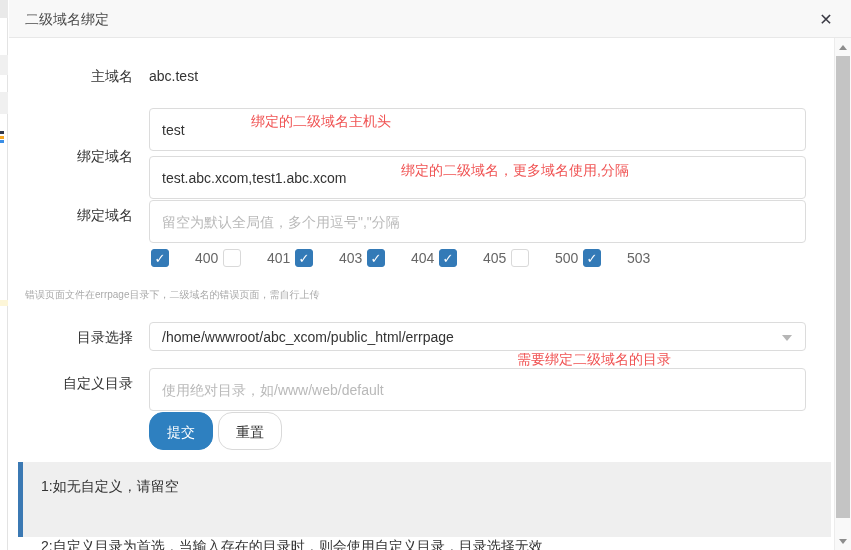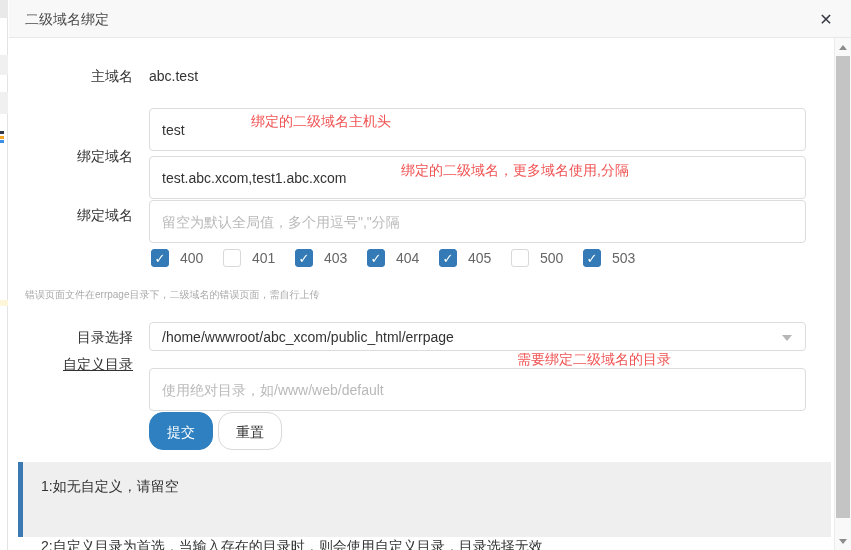--- a/index.html
+++ b/index.html
@@ -22,21 +22,21 @@
   .static-value { position:absolute; left:140px; font-size:14px; color:#333; }
   .text-input { position:absolute; left:140px; width:657px; height:43px; border:1px solid #dcdcdc; border-radius:4px; padding:0 12px; font-size:14px; color:#333; background:#fff; outline:none; }
   .text-input::placeholder { color:#b9b9b9; }
   .annotation { position:absolute; color:#f05353; font-size:14px; white-space:nowrap; pointer-events:none; }
   .hint { position:absolute; left:16px; font-size:10px; color:#aaa; }
 
   .cb-group { position:absolute; left:142px; top:249px; display:flex; }
   .cb-item { display:flex; align-items:center; width:72px; }
   .cb-box { width:18px; height:18px; border-radius:3px; border:1px solid #d9d9d9; background:#fff; font-size:13px; line-height:17px; text-align:center; color:#fff; cursor:pointer; }
   .cb-box.checked { background:#337ab7; border-color:#337ab7; }
-  .cb-text { margin-left:11px; font-size:14px; color:#666; }
+  .cb-text { margin-left:26px; font-size:14px; color:#666; }
 
   .select-box { position:absolute; left:140px; width:657px; height:29px; border:1px solid #dcdcdc; border-radius:4px; background:#fff; cursor:pointer; }
   .select-value { position:absolute; left:12px; top:6px; font-size:14px; color:#333; }
   .caret-down { position:absolute; right:13px; top:12px; width:0; height:0; border-left:5px solid transparent; border-right:5px solid transparent; border-top:6px solid #b6b6b6; }
 
   .btn { position:absolute; top:412px; height:38px; width:64px; border-radius:14px; font-size:14px; cursor:pointer; text-align:center; line-height:38px; }
   .btn-primary { left:140px; background:#2e80c0; color:#fff; border:1px solid #2e80c0; }
   .btn-plain { left:209px; background:#fff; color:#333; border:1px solid #d9d9d9; }
 
   .note-box { position:absolute; left:9px; top:462px; width:813px; height:75px; background:#efefef; border-left:5px solid #3b79b3; }
@@ -117,21 +117,21 @@
 
     <span class="hint" style="top:288px;">错误页面文件在errpage目录下，二级域名的错误页面，需自行上传</span>
 
     <span class="row-label" style="top:329px;padding-left:36px;">目录选择</span>
     <div class="select-box" style="top:322px;">
       <span class="select-value">/home/wwwroot/abc_xcom/public_html/errpage</span>
       <span class="caret-down"></span>
     </div>
     <span class="annotation" style="left:508px;top:351px;">需要绑定二级域名的目录</span>
 
-    <span class="row-label" style="top:356px;text-decoration:underline;">自定义目录</span>
+    <span class="row-label" style="top:375px;">自定义目录</span>
     <input class="text-input" style="top: 368px;" placeholder="使用绝对目录，如/www/web/default">
 
     <div class="btn btn-primary">提交</div>
     <div class="btn btn-plain">重置</div>
 
     <div class="note-box">
       <span class="note-line" style="top:16px;">1:如无自定义，请留空</span>
       <span class="note-line" style="top:28px;margin-top:48px;">2:自定义目录为首选，当输入存在的目录时，则会使用自定义目录，目录选择无效</span>
     </div>
 

